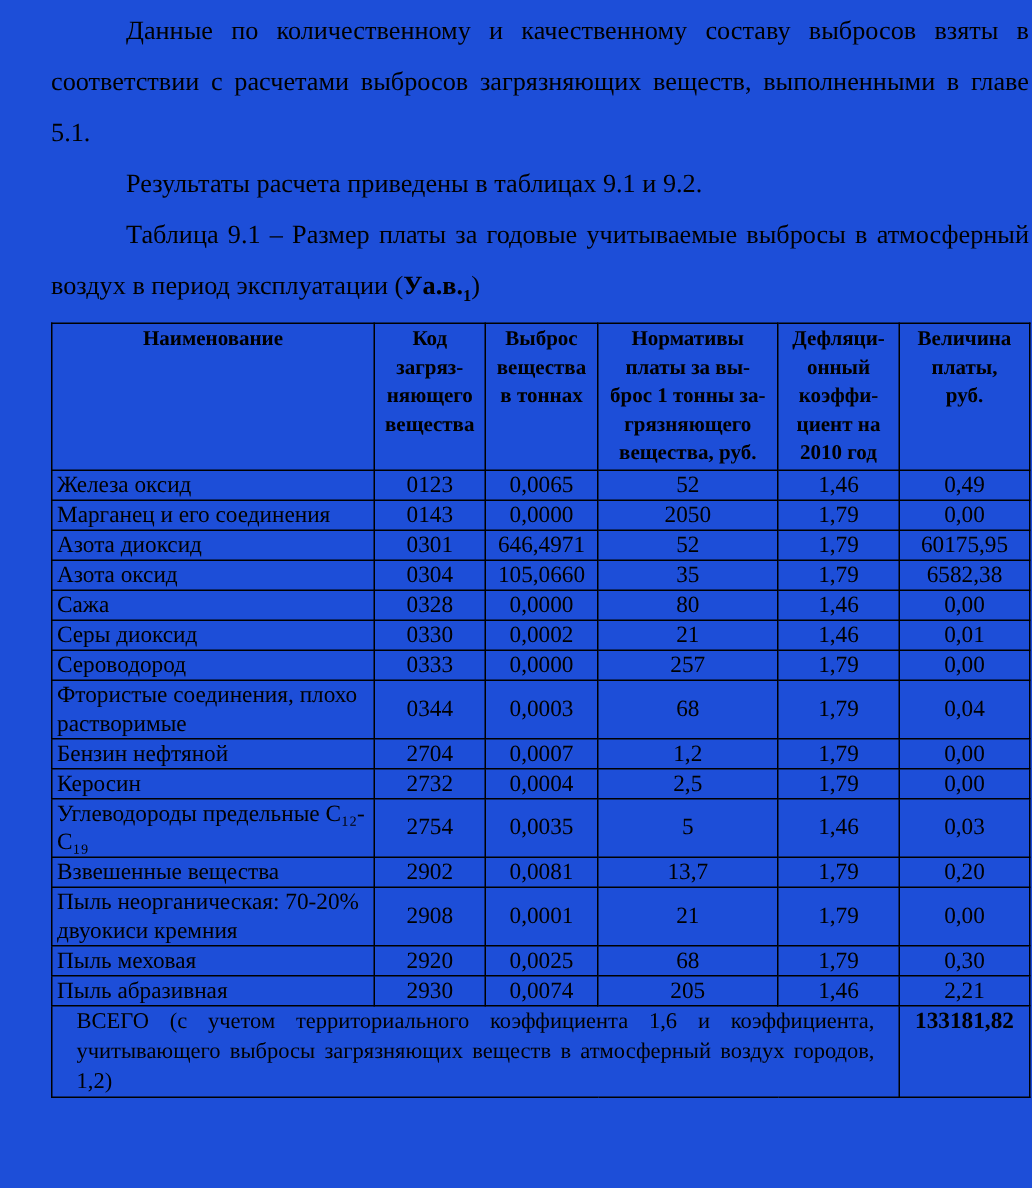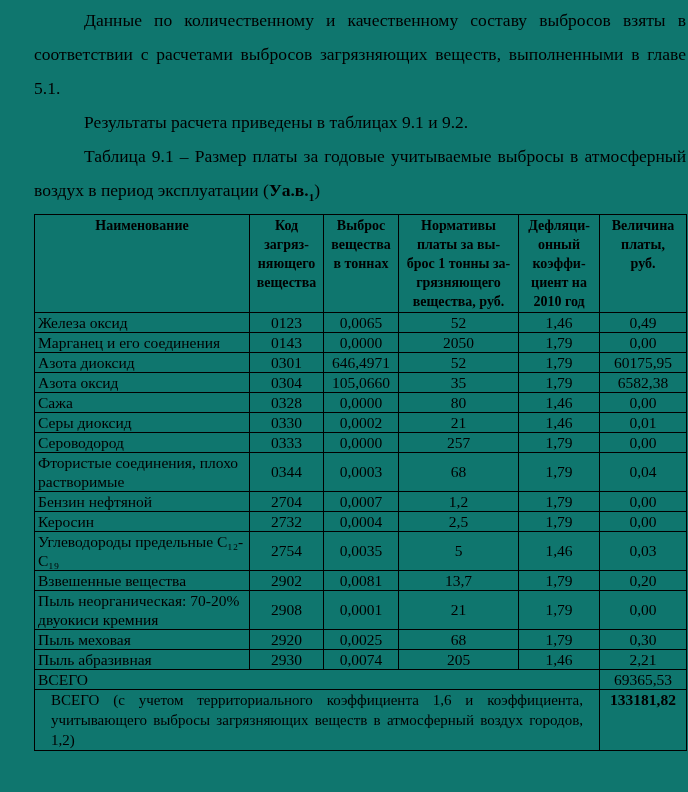--- a/index.html
+++ b/index.html
@@ -8,21 +8,21 @@
     background: #ffffff;
     color: #000000;
     font-family: "Liberation Serif", "DejaVu Serif", "DejaVu Sans", serif;
   }
   .page {
     width: 688px;
     height: 792px;
     box-sizing: border-box;
     padding: 3px 2px 0 34px;
     overflow: hidden;
-    background: #0f766e;
+    background: #1d4ed8;
   }
   .content { width: 652px; }
   .para {
     margin: 0;
     font-size: 17.5px;
     line-height: 34px;
     text-align: justify;
     text-indent: 50px;
   }
   .caption { margin: 0; font-family: Liberation Serif, serif; }
@@ -239,24 +239,20 @@
             <td class="num">0,30</td>
           </tr>
           <tr>
             <td class="name">Пыль абразивная</td>
             <td class="num">2930</td>
             <td class="num">0,0074</td>
             <td class="num">205</td>
             <td class="num">1,46</td>
             <td class="num">2,21</td>
           </tr>
-          <tr id="total-row">
-          <td class="total-label" colspan="5">ВСЕГО</td>
-          <td class="num">69365,53</td>
-        </tr>
         <tr>
           <td class="grand-label" colspan="5">ВСЕГО (с учетом территориального коэффициента 1,6 и коэффициента, учитывающего выбросы загрязняющих веществ в атмосферный воздух городов, 1,2)</td>
           <td class="grand-value">133181,82</td>
         </tr>
       </tbody>
     </table>
 
   </div>
 </div>
 

